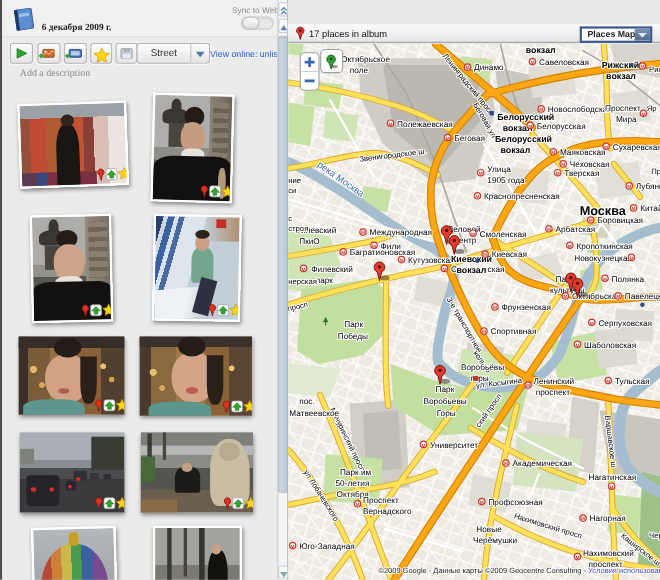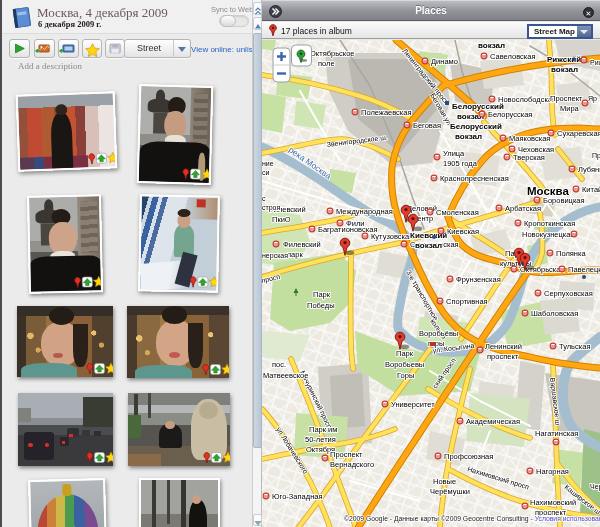--- a/index.html
+++ b/index.html
@@ -48,21 +48,20 @@
 <div id="lphead"></div>
 <svg id="book" viewBox="0 0 22 23">
         <g transform="rotate(-8 11 12)">
           <rect x="3" y="2" width="16" height="19" rx="1.5" fill="#274a80"></rect>
           <rect x="4.5" y="2" width="14" height="19" rx="1" fill="#4a7ac0"></rect>
           <rect x="5.5" y="3" width="12" height="17" fill="#5c8ed4"></rect>
           <rect x="7" y="6" width="9" height="3" fill="#9fc0e8"></rect>
           <rect x="3" y="2" width="3" height="19" fill="#1d3a66"></rect>
         </g>
       </svg>
-<div id="title">Москва, 4 декабря 2009</div>
 <div id="subtitle">6 декабря 2009 г.</div>
 <div id="sync">Sync to Web</div>
 <div id="toggle">
         <i></i>
       </div>
 <div class="tbtn" style="left:7px;width:21px"><svg width="19" height="17" viewBox="0 0 24 17">
           <path d="M7,3 L18,8.5 L7,14 Z" fill="#2da42d" stroke="#1a7a1a" stroke-width="1"></path>
         </svg></div>
 <div class="tbtn" style="left:32px;width:21px"><svg width="19" height="17" viewBox="0 0 24 17">
           <rect x="5" y="4" width="13" height="9" rx="1" fill="#d06a28" stroke="#8a4a18"></rect>
@@ -229,37 +228,28 @@
         </svg></div>
 <div class="sbtn" style="top:17px;height:13px"><svg width="8" height="12">
           <path d="M4,4 L7,8.5 L1,8.5 Z" fill="#5580b8"></path>
         </svg></div>
 <div id="sthumb"></div>
 <div class="sbtn" style="top:514px;height:12px"><svg width="8" height="11">
           <path d="M4,8 L7.5,3 L.5,3 Z" fill="#8aa"></path>
         </svg></div>
 </div>
 <div id="rpanel">
-<div id="phead">
-        <span>Places</span>
-        <div id="collb">
-          <svg width="11" height="11" viewBox="0 0 11 11" style="position:absolute;left:0;top:0">
-            <path d="M2.5,2.5 L5.5,5.5 L2.5,8.5 M5.5,2.5 L8.5,5.5 L5.5,8.5" stroke="#fff" stroke-width="1.4" fill="none"></path>
-          </svg>
-        </div>
-        <div id="closeb">✕</div>
-      </div>
 <div id="pbar">
         <svg width="10" height="15" viewBox="0 0 12 16">
           <path d="M6,1 C8.4,1 10,2.8 10,5 C10,6.6 9,7.8 7.6,8.8 L6,14.5 L4.4,8.8 C3,7.8 2,6.6 2,5 C2,2.8 3.6,1 6,1 Z" fill="#e03828" stroke="#701410"></path>
           <circle cx="6" cy="4.8" r="1.4" fill="#5a100a"></circle>
         </svg>
         <span class="t">17 places in album</span>
 <div id="smap">
-          <span class="l">Street Map</span>
+          <span class="l">Places Map</span>
           <span class="a"></span>
         </div>
 </div>
 <div id="mapwrap"><svg width="338" height="487" viewBox="262 39 338 487" font-family="Liberation Sans, sans-serif">
 <defs>
 <pattern id="sg1" width="14" height="11" patternUnits="userSpaceOnUse" patternTransform="rotate(17)">
               <rect y="0" width="14" height="1.8" fill="#ffffff"></rect>
               <rect x="0" width="1.8" height="11" fill="#ffffff"></rect>
             </pattern>
 <pattern id="sg2" width="17" height="13" patternUnits="userSpaceOnUse" patternTransform="rotate(-38)">

